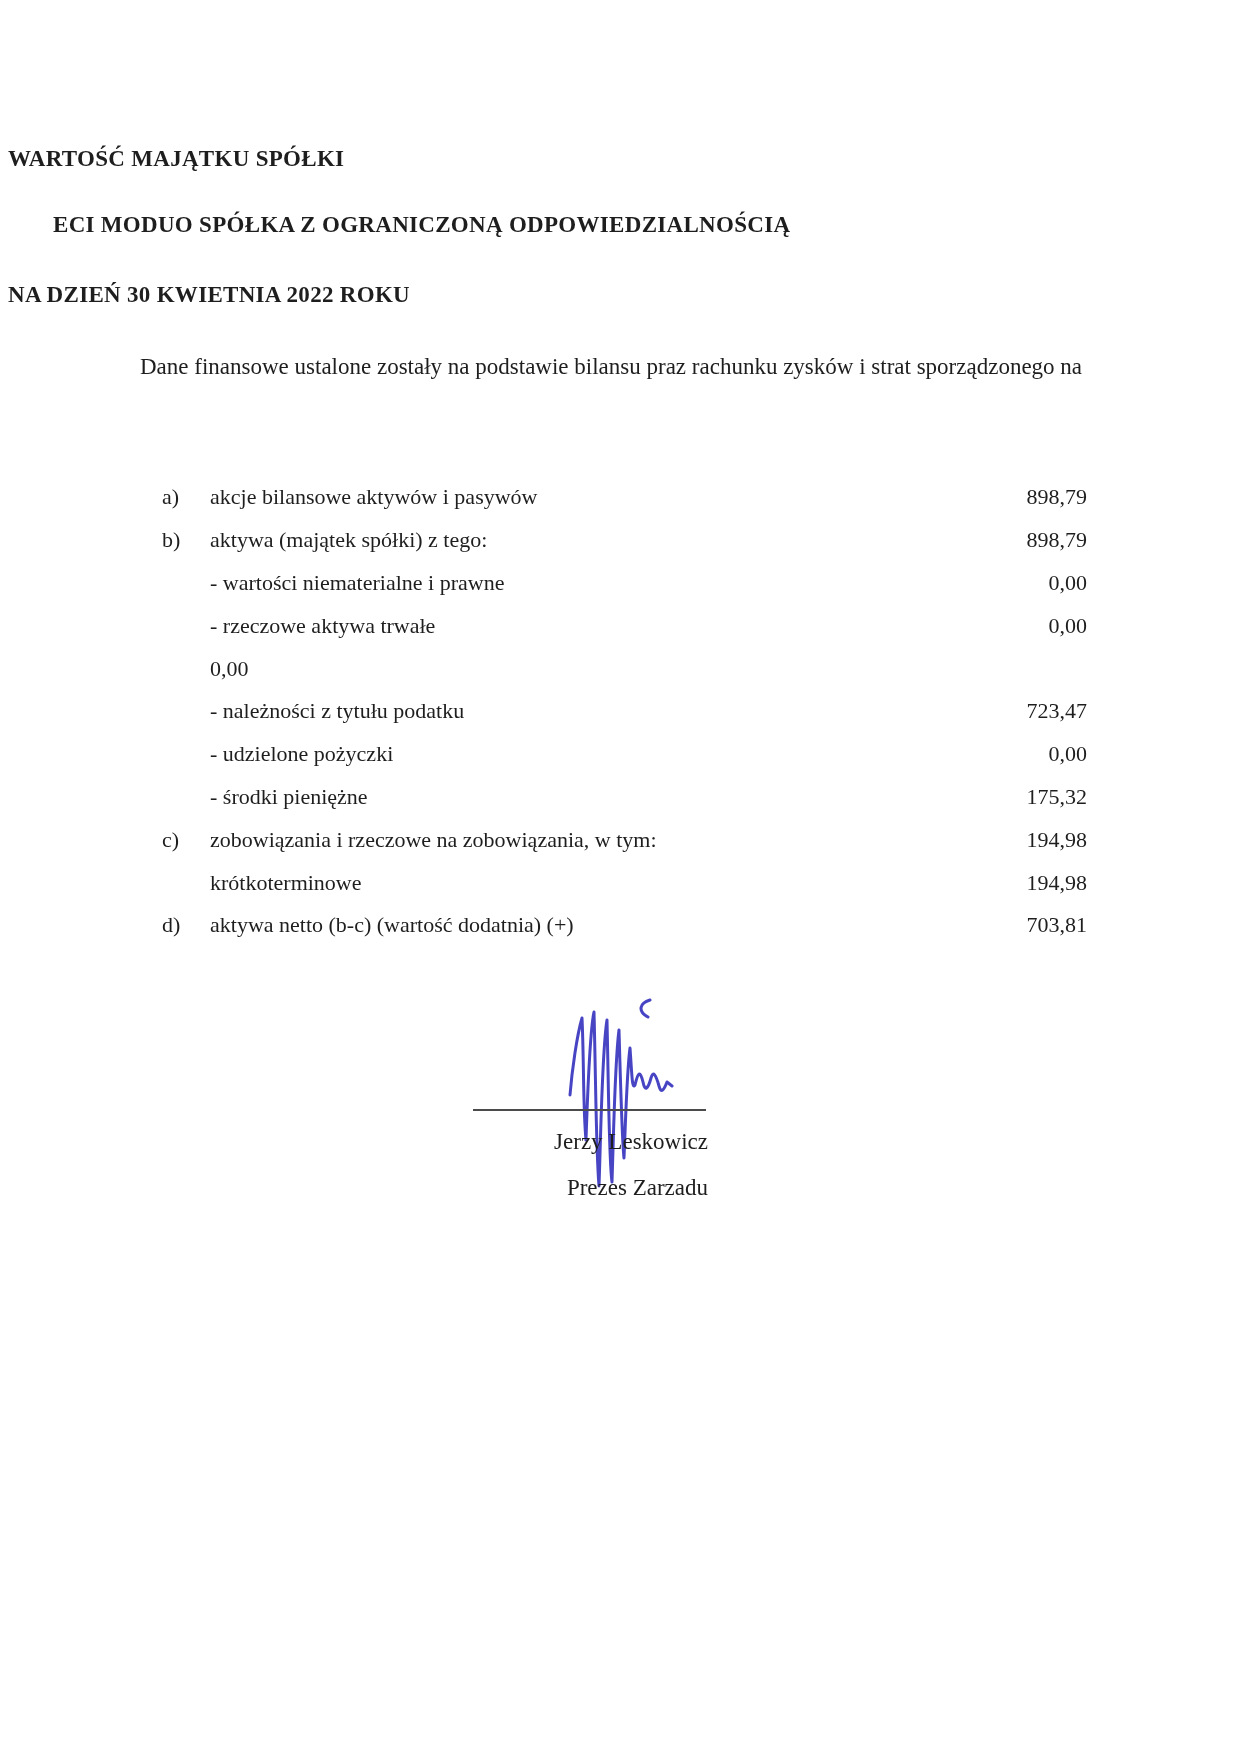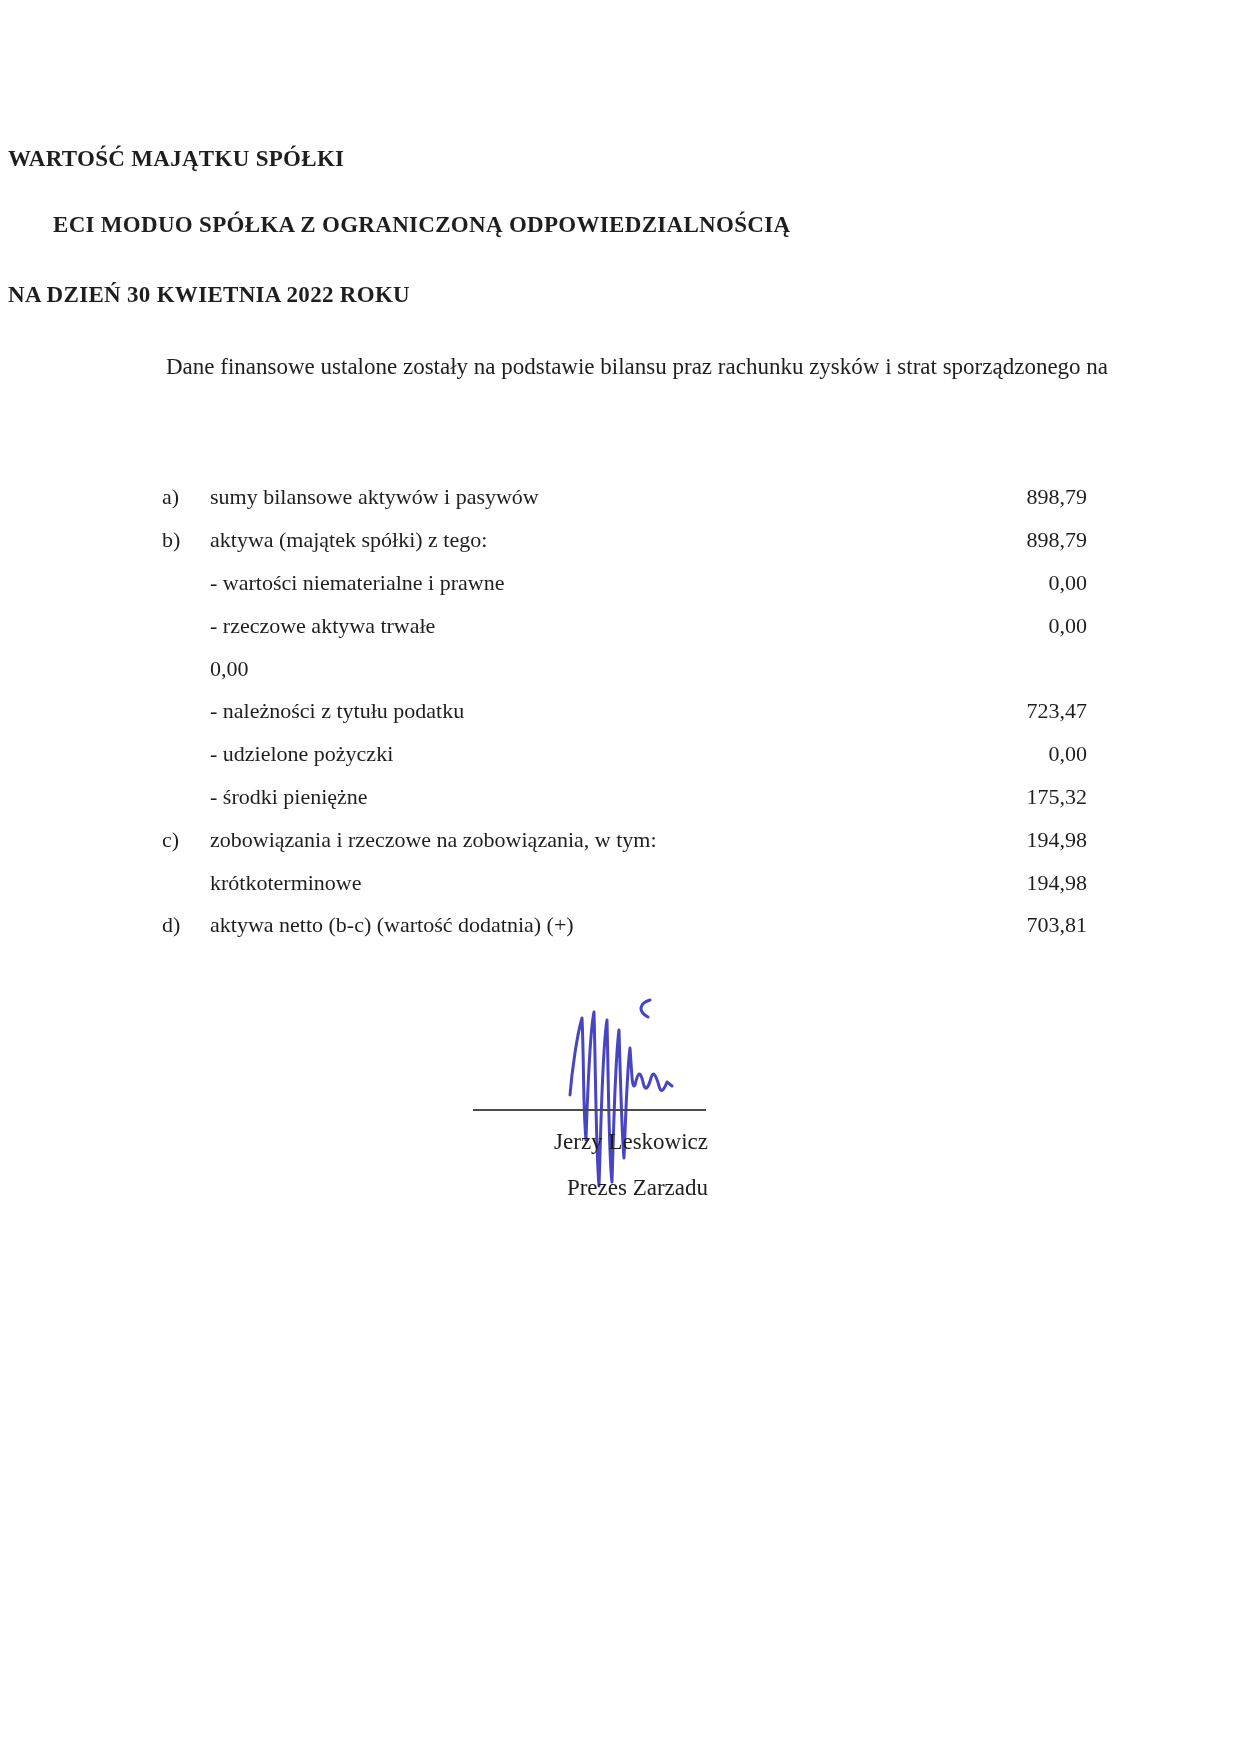--- a/index.html
+++ b/index.html
@@ -19,21 +19,21 @@
     letter-spacing:0.3px;
     white-space:nowrap;
   }
   .t1 { top:146px; }
   .t2 { top:212px;padding-left:45px; }
   .t3 { top:282px; }
   .intro {
     position:absolute; left:140px; top:351px; width:980px;
     font-size:23px; line-height:32px;
   }
-  .intro-line { white-space:nowrap;margin-left:26px; }
+  .intro-line { white-space:nowrap; }
   .list {
     position:absolute; left:162px; top:476px; width:925px;
   }
   .row {
     display:flex; align-items:center;
     height:42.8px;
     font-size:22px;
   }
   .row .lbl { width:48px; flex:none; }
   .row .txt { flex:1 1 auto; white-space:nowrap; }
@@ -59,21 +59,21 @@
   <div class="heading t2">ECI MODUO SPÓŁKA Z OGRANICZONĄ ODPOWIEDZIALNOŚCIĄ</div>
   <div class="heading t3">NA DZIEŃ 30 KWIETNIA 2022 ROKU</div>
 
   <div class="intro">
     <div class="intro-line">Dane finansowe ustalone zostały na podstawie bilansu praz rachunku zysków i strat sporządzonego na</div>
   </div>
 
   <div class="list" id="items-list">
     <div class="row">
       <span class="lbl">a)</span>
-      <span class="txt">sumy bilansowe aktywów i pasywów</span>
+      <span class="txt">akcje bilansowe aktywów i pasywów</span>
       <span class="val">898,79</span>
     </div>
 
     <div class="row">
       <span class="lbl">b)</span>
       <span class="txt">aktywa (majątek spółki) z tego:</span>
       <span class="val">898,79</span>
     </div>
 
     <div class="row">

